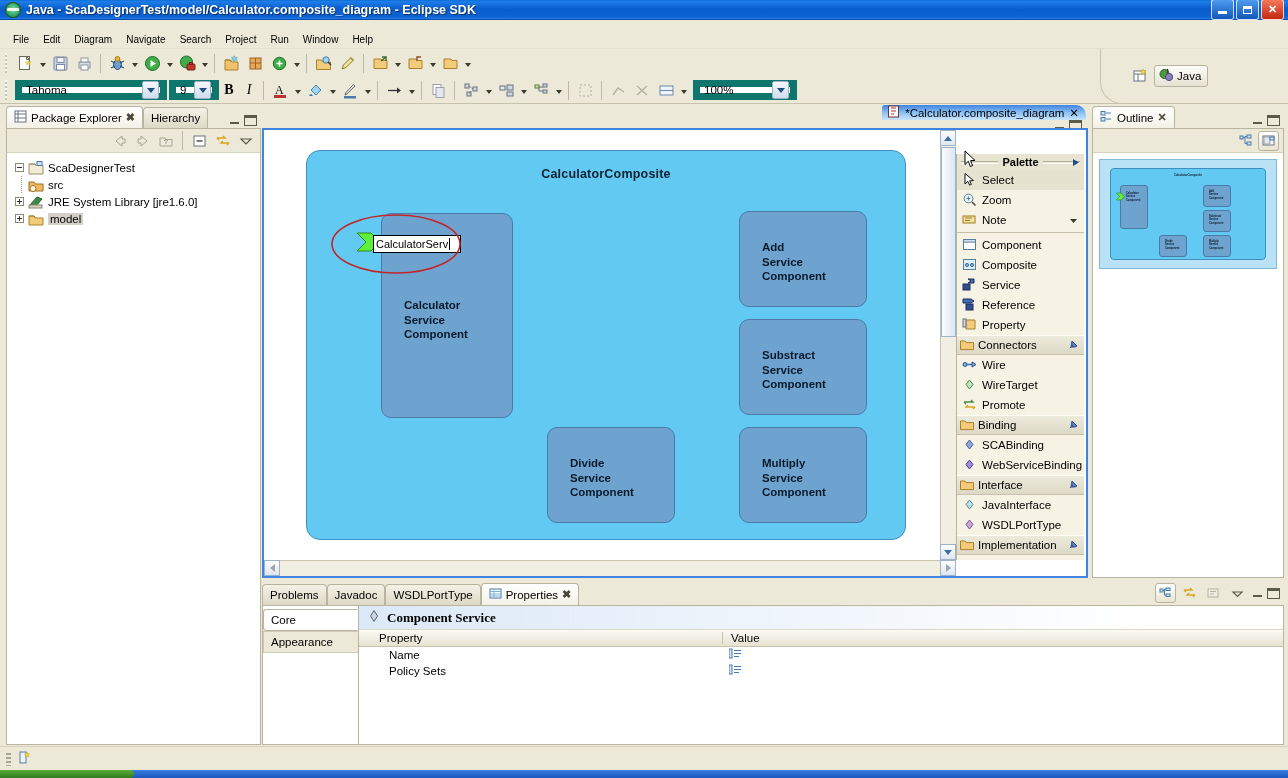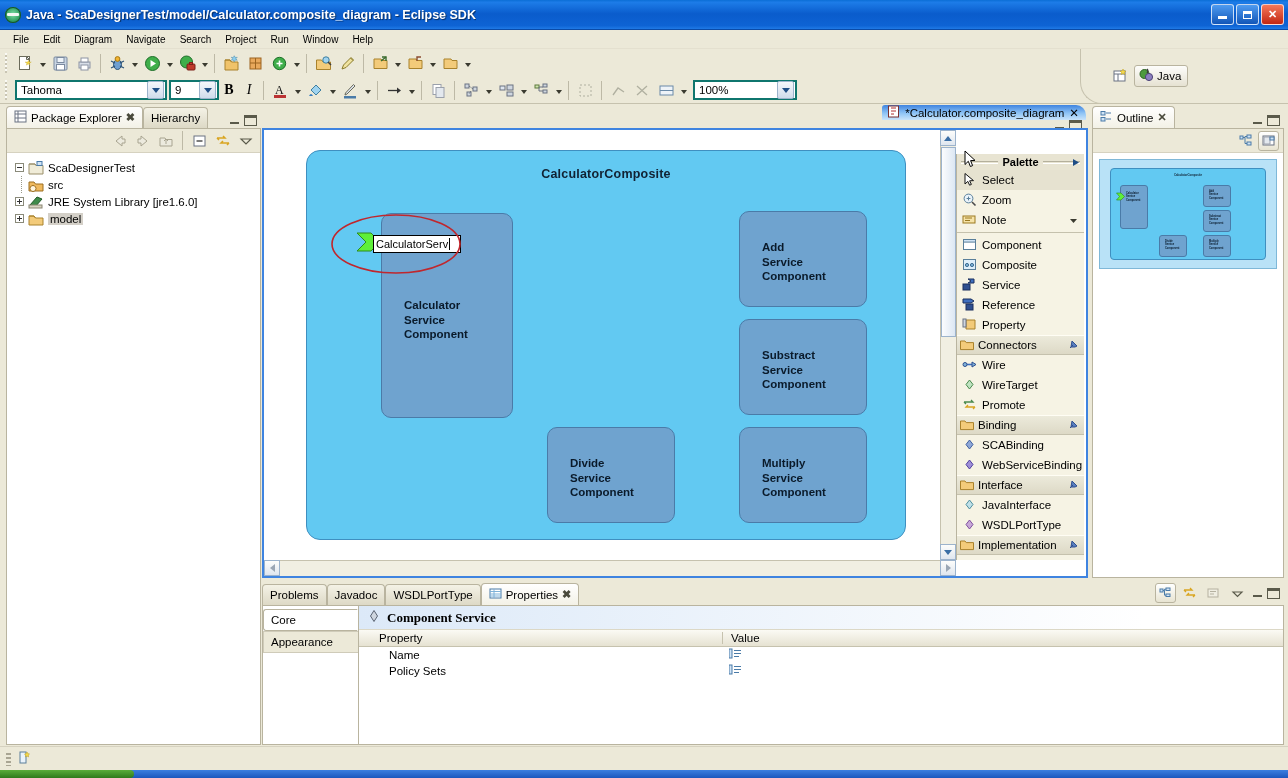--- a/index.html
+++ b/index.html
@@ -8,21 +8,21 @@
     width: 1288px; height: 778px;
     overflow: hidden;
     font-family: "Liberation Sans", sans-serif;
     font-size: 11px;
     background: #ece9d8;
   }
   #app { position: relative; width: 1288px; height: 778px; }
 
   
   .titlebar {
-    position: absolute; left: 0; top: 0; width: 1288px; height: 30px;
+    position: absolute; left: 0; top: 0; width: 1288px; height: 20px;
     background: linear-gradient(to bottom, #0b6ed6 0%, #1d7ce8 8%, #0a5ccc 48%, #0e63d4 88%, #1f7ae6 100%);
     border-bottom: 1px solid #0a4ba8;
     display: flex; align-items: center;
   }
   .titlebar .tb-icon {
     width: 16px; height: 16px; margin: 0 5px 0 5px;
     background: radial-gradient(circle at 50% 45%, #7ee0a8 0%, #2f9b5e 60%, #1c6b3e 100%);
     border-radius: 50%;
     box-shadow: inset 0 0 0 1px #14532d;
     position: relative; flex: 0 0 auto;
@@ -75,21 +75,21 @@
   }
   .tbtn svg { display: block; }
   .tarrow {
     width: 11px; height: 22px; display: flex; align-items: center; justify-content: center;
   }
   .tarrow:after {
     content: ""; border-left: 3.5px solid transparent; border-right: 3.5px solid transparent;
     border-top: 4px solid #3a3a2f; margin-top: 3px;
   }
   .combo {
-    height: 20px; background: #fff; border: 2px solid #0f766e;
+    height: 20px; background: #fff; border: 7px solid #0f766e;
     display: flex; align-items: center; font-size: 11.5px; color: #000;
     padding-left: 4px; position: relative;
   }
   .combo .cval { flex: 1; white-space: nowrap; overflow: hidden; }
   .combo .cbtn {
     width: 17px; height: 18px; margin: 0 1px 0 0; flex: 0 0 auto;
     background: linear-gradient(to bottom, #f6f7fb, #cfdceb);
     border: 1px solid #9cb3cc; border-radius: 2px;
     display: flex; align-items: center; justify-content: center;
   }
@@ -102,21 +102,21 @@
   #zoomCombo { width: 104px; margin-left: 4px; }
   .boldbtn, .italbtn {
     width: 20px; height: 22px; display: flex; align-items: center; justify-content: center;
     font-size: 14px; color: #000;
   }
   .boldbtn { font-weight: bold; font-family: "Liberation Serif", serif; }
   .italbtn { font-style: italic; font-family: "Liberation Serif", serif; }
 
   
   .perspbar {
-    position: absolute; right: 0; top: 49px; width: 208px; height: 55px;
+    position: absolute; right: 0; top: 49px; width: 188px; height: 55px;
     background: #ece9d8;
     border-left: 1px solid #c6c2ae;
     border-bottom: 1px solid #c6c2ae;
     border-bottom-left-radius: 22px;
     display: flex; align-items: center; padding-left: 28px;
   }
   .persp-open { width: 22px; height: 22px; display:flex; align-items:center; justify-content:center; }
   .persp-item {
     display: flex; align-items: center; gap: 3px; height: 22px;
     padding: 0 6px 0 3px; border: 1px solid #b9b49f; border-radius: 3px;

